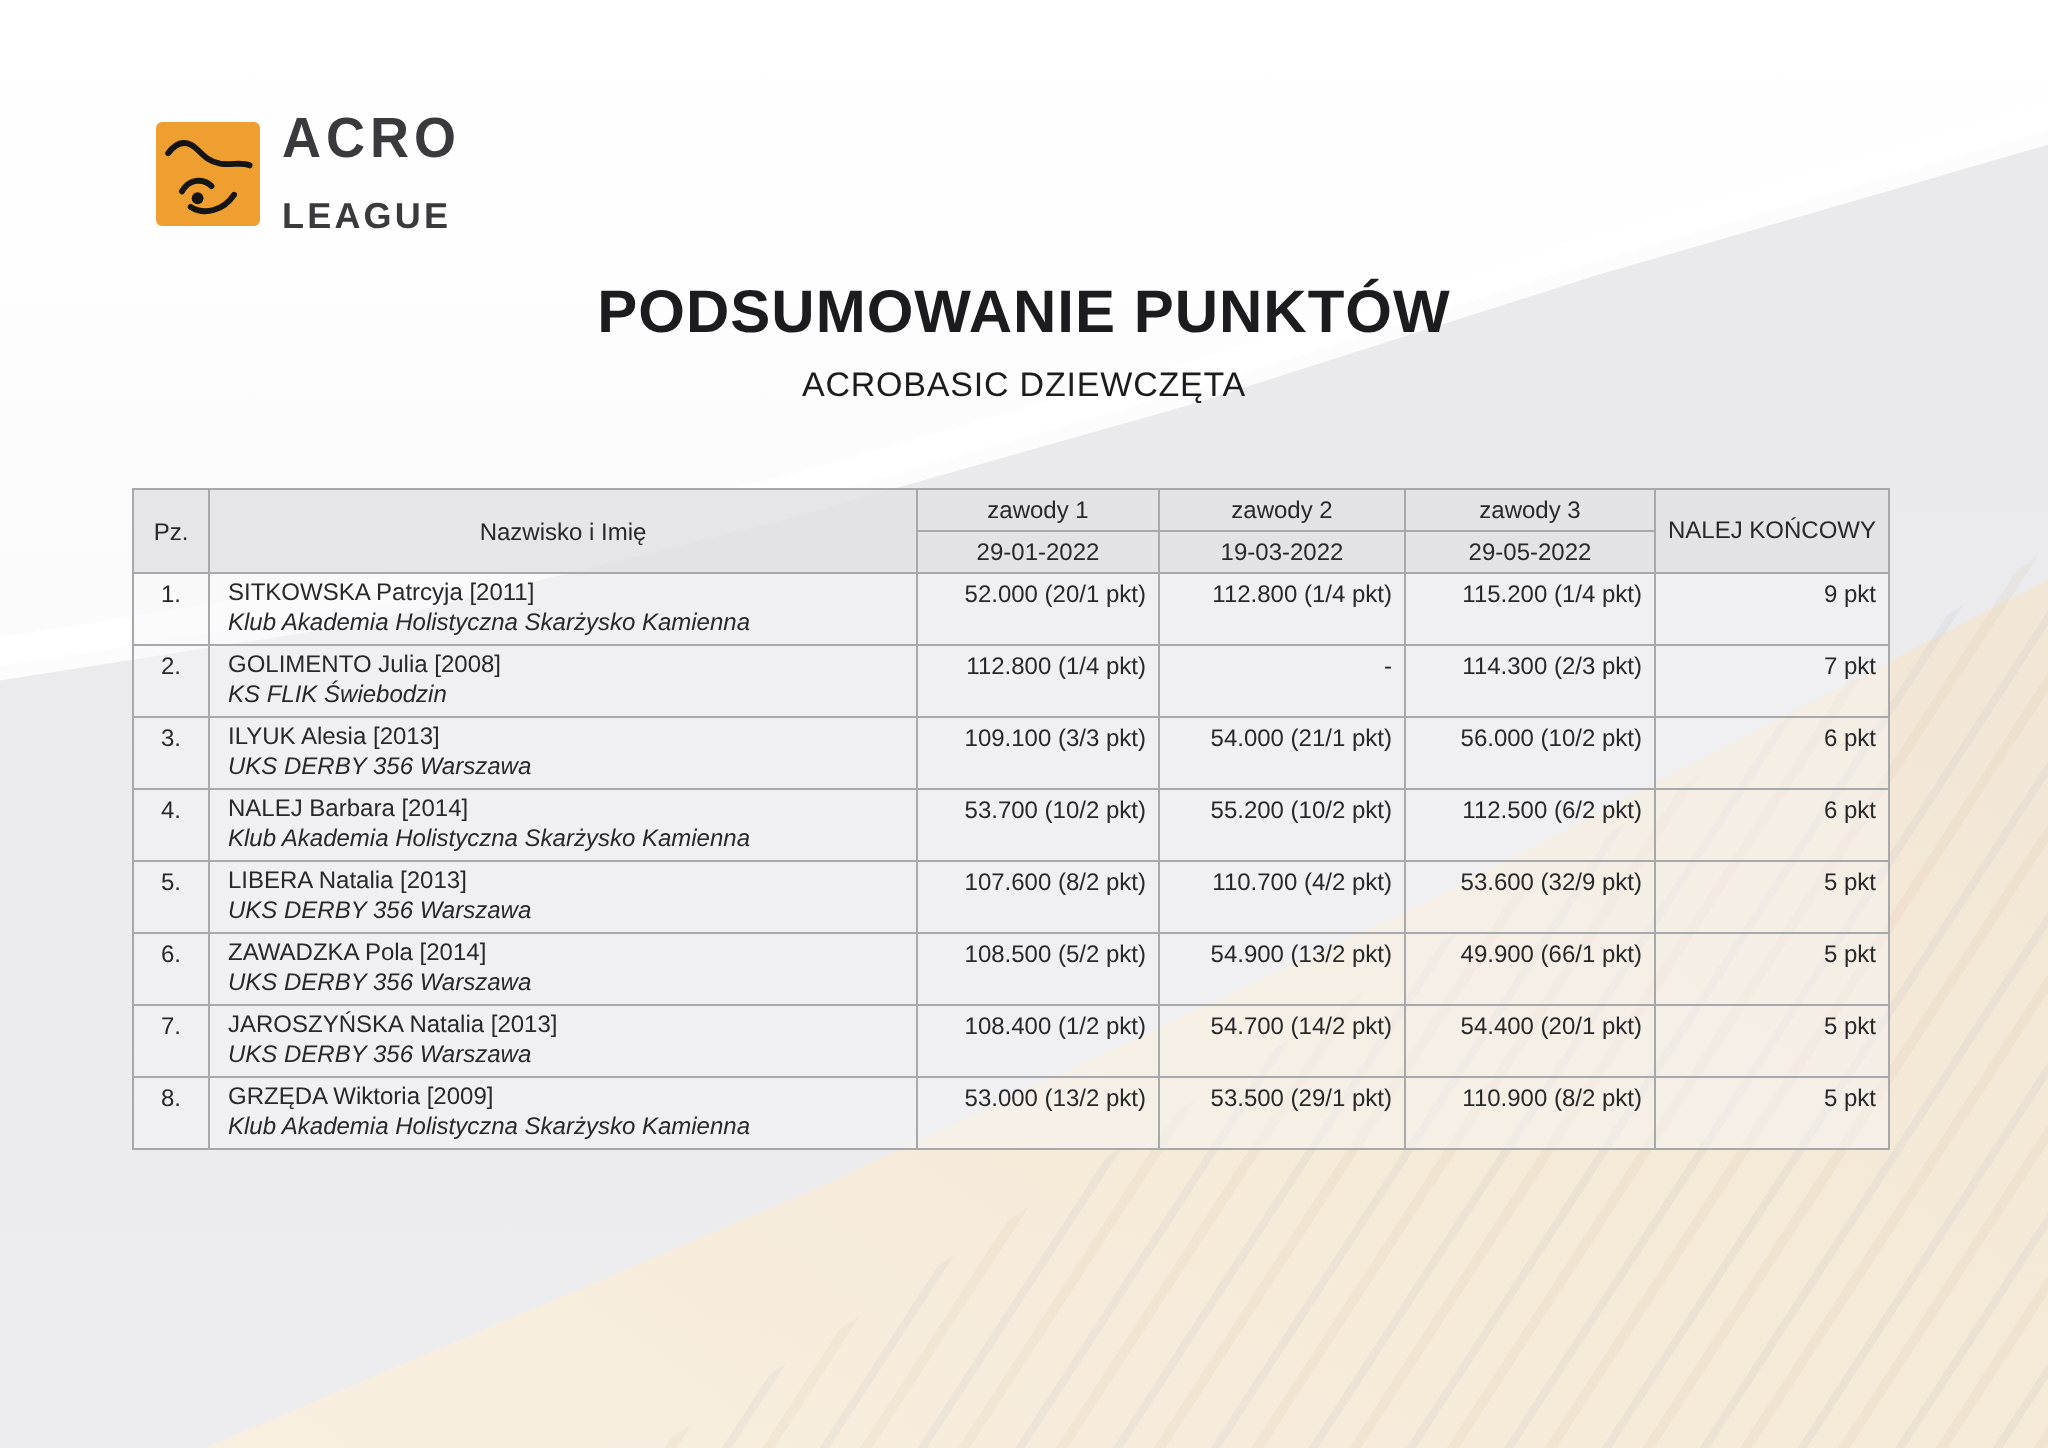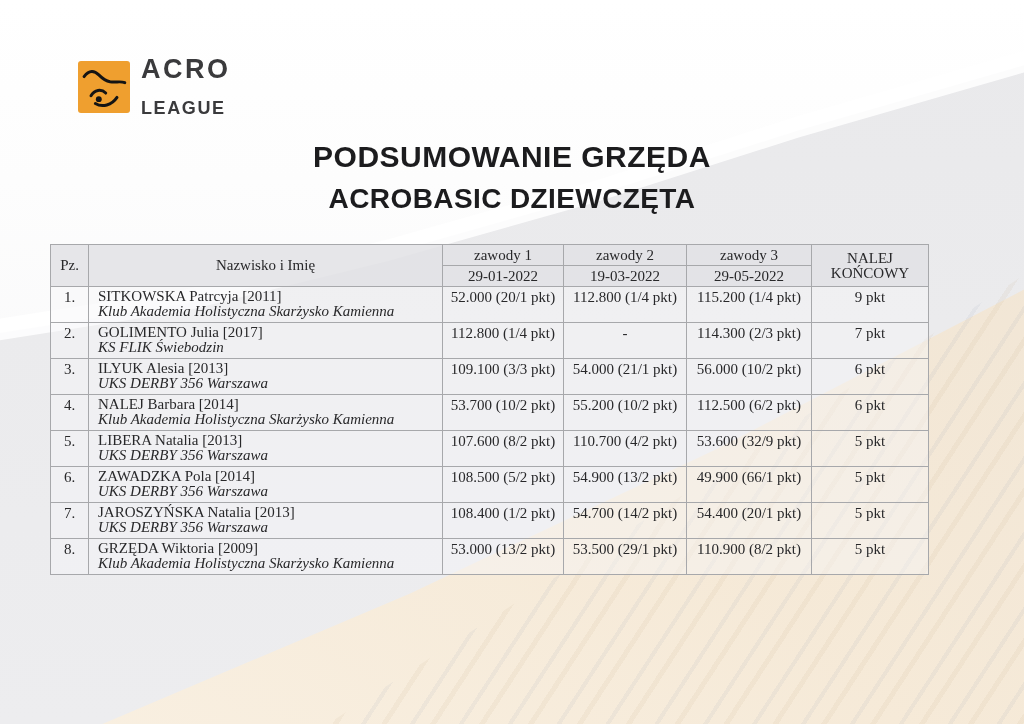--- a/index.html
+++ b/index.html
@@ -27,32 +27,32 @@
   .logo{position:absolute;left:78px;top:56px;display:flex;align-items:center;gap:11px;}
   .logo-mark{width:52px;height:52px;background:var(--accent,#EF9F2F);border-radius:3px;
     display:flex;align-items:center;justify-content:center;}
   .logo-text{display:flex;flex-direction:column;justify-content:center;color:#3a3a3c;}
   .logo-line1{font-size:27px;font-weight:700;letter-spacing:2.5px;line-height:1.0;transform:scaleY(1.05);}
   .logo-line2{font-size:18px;font-weight:700;letter-spacing:1.6px;line-height:1.1;margin-top:16px;}
 
   
   .titles{position:absolute;left:0;top:140px;width:100%;text-align:center;color:#1c1c1e;}
   .title-main{font-size:30px;font-weight:700;letter-spacing:.5px;margin:0;}
-  .title-sub{font-size:28px;font-weight:700;letter-spacing:.4px;margin:9px 0 0 0;}
-
-  
-  table.results{position:absolute;left:50px;top:244px;width:878px;border-collapse:collapse;
-    font-size:15px;color:#28282a;table-layout:fixed;font-family:Liberation Serif, serif;}
+  .title-sub{font-size:17px;font-weight:400;letter-spacing:.4px;margin:9px 0 0 0;}
+
+  
+  table.results{position:absolute;left:66px;top:244px;width:878px;border-collapse:collapse;
+    font-size:12px;color:#28282a;table-layout:fixed;}
   .results th,.results td{border:1px solid #a7a8ab;}
   .results thead th{background:rgba(226,226,229,0.85);font-weight:400;height:20px;
     text-align:center;vertical-align:middle;padding:0 4px;}
   .results thead th.final-head{line-height:15px;}
   .results tbody td{background:rgba(247,247,248,0.45);vertical-align:top;padding:2px 6px 3px 6px;line-height:15px;}
   .results tbody td.pos{text-align:center;padding-top:3px;}
-  .results tbody td.score,.results tbody td.final{text-align:center;padding-top:3px;}
+  .results tbody td.score,.results tbody td.final{text-align:right;padding-top:3px;}
   .results tbody td.who{text-align:left;padding-left:9px;}
   .athlete-club{font-style:italic;}
   col.c-pos{width:38px;} col.c-name{width:354px;}
   col.c-e1{width:121px;} col.c-e2{width:123px;} col.c-e3{width:125px;} col.c-fin{width:117px;}
 </style>
 </head>
 <body>
 
 <div class="page">
 
@@ -71,21 +71,21 @@
         <path d="M20 49 C28 54, 39 51, 45 42" fill="none" stroke="#141414" stroke-width="3.4" stroke-linecap="round"></path>
       </svg>
     </div>
     <div class="logo-text">
       <div class="logo-line1">ACRO</div>
       <div class="logo-line2">LEAGUE</div>
     </div>
   </div>
 
   <div class="titles">
-    <h1 class="title-main">PODSUMOWANIE GRZĘDA</h1>
+    <h1 class="title-main">PODSUMOWANIE PUNKTÓW</h1>
     <h2 class="title-sub">ACROBASIC DZIEWCZĘTA</h2>
   </div>
 
   <table class="results">
     <colgroup>
       <col class="c-pos">
         <col class="c-name">
         <col class="c-e1">
         <col class="c-e2">
         <col class="c-e3">
@@ -115,21 +115,21 @@
       </td>
       <td class="score">52.000 (20/1 pkt)</td>
       <td class="score">112.800 (1/4 pkt)</td>
       <td class="score">115.200 (1/4 pkt)</td>
       <td class="final">9 pkt</td>
     </tr>
 
     <tr>
       <td class="pos">2.</td>
       <td class="who">
-        <div class="athlete-name">GOLIMENTO Julia [2017]</div>
+        <div class="athlete-name">GOLIMENTO Julia [2008]</div>
         <div class="athlete-club">KS FLIK Świebodzin</div>
       </td>
       <td class="score">112.800 (1/4 pkt)</td>
       <td class="score">-</td>
       <td class="score">114.300 (2/3 pkt)</td>
       <td class="final">7 pkt</td>
     </tr>
 
     <tr>
       <td class="pos">3.</td>

